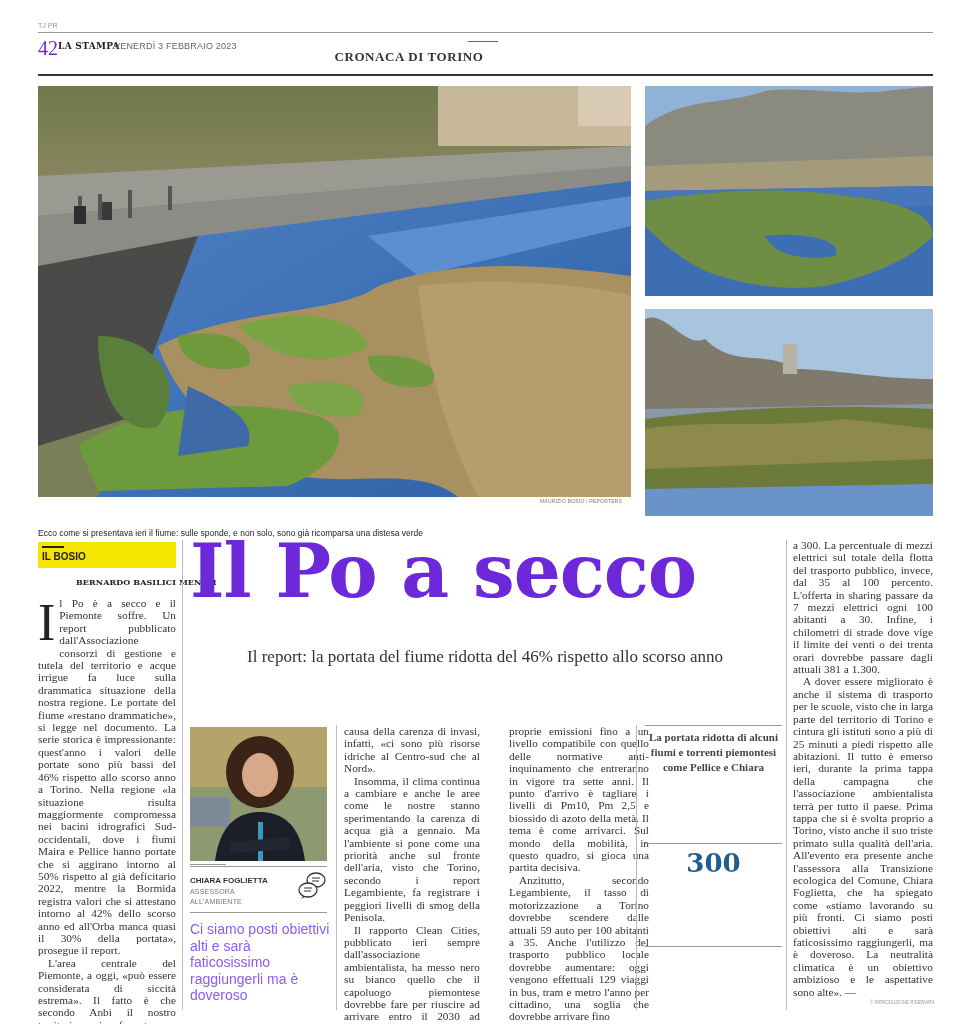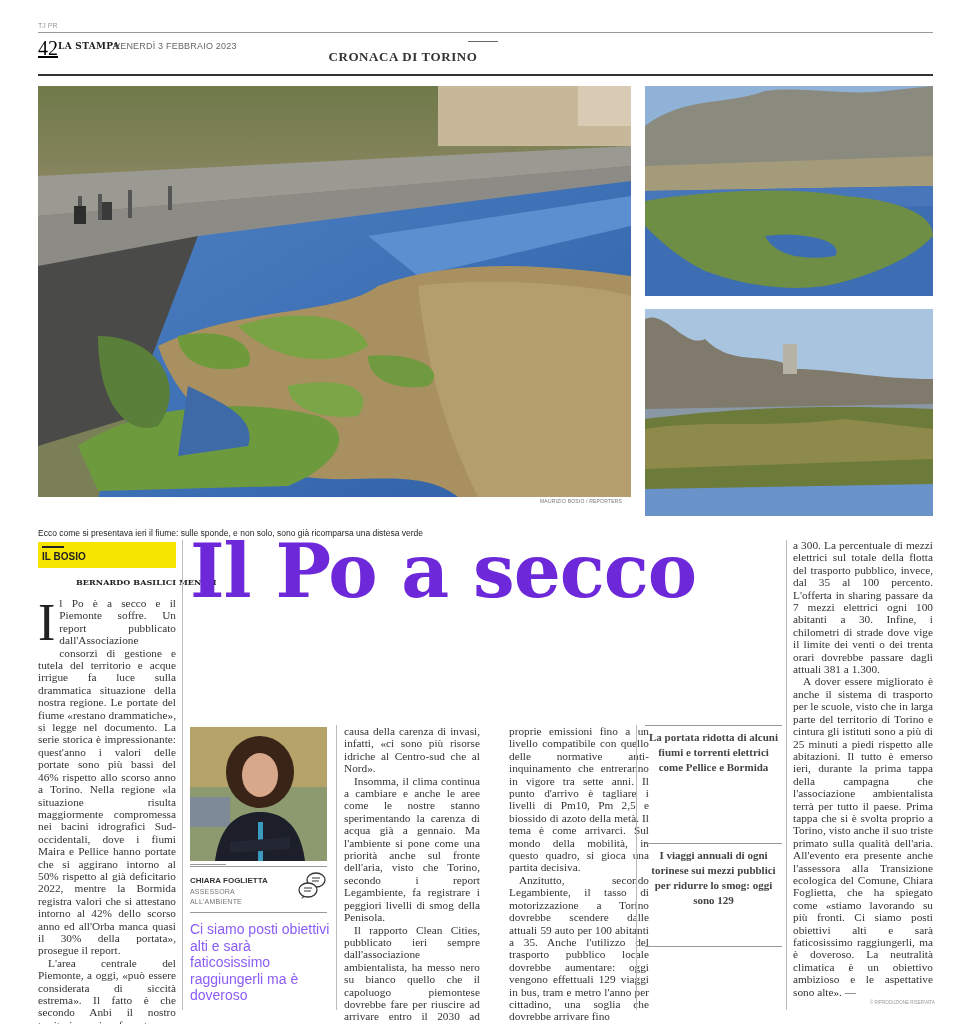--- a/index.html
+++ b/index.html
@@ -1,24 +1,24 @@
 <!DOCTYPE html>
 <html><head>
 <meta charset="utf-8">
 <style>
   html, body { margin:0; padding:0; background:#fff; }
   body { width:965px; height:1024px; position:relative; overflow:hidden; font-family:"DejaVu Serif", serif; color:#222; }
   .abs { position:absolute; }
   .tiny-tag { left:38px; top:22px; font:7px "Liberation Sans", sans-serif; color:#999; }
   .hr-top { left:38px; top:32px; width:895px; height:1px; background:#999; }
-  .pageno { left:38px; top:37px; font:20px "Liberation Serif", serif; color:#000000;text-decoration:underline; }
+  .pageno { left:38px; top:37px; font:20px "Liberation Serif", serif; color:#6d28d9; }
   .brand { left:58px; top:41px; font:bold 9px "DejaVu Serif", serif; letter-spacing:0.3px; color:#222; }
   .date { left:114px; top:41px; font:9px "Liberation Sans", sans-serif; color:#666; letter-spacing:0.2px; }
   .sec-dash { left:468px; top:41px; width:30px; height:1px; background:#666; }
-  .section { left:0; width:806px; top:49px; text-align:center; font:bold 13px "Liberation Serif", serif; letter-spacing:0.6px; color:#333; }
+  .section { left:6px; width:806px; top:49px; text-align:center; font:bold 13px "Liberation Serif", serif; letter-spacing:0.6px; color:#333; }
   .hr-thick { left:38px; top:74px; width:895px; height:2px; background:#333; }
 
   .photo { border:0; overflow:hidden; }
   .photo-main { left:38px; top:86px; width:593px; height:411px; }
   .photo-r1 { left:645px; top:86px; width:288px; height:210px; }
   .photo-r2 { left:645px; top:309px; width:288px; height:207px; }
   .credit { left:540px; top:498px; font:5px "Liberation Sans", sans-serif; color:#777; letter-spacing:0.2px; }
   .caption { left:38px; top:528px; font:8.5px "Liberation Sans", sans-serif; color:#222; }
 
   .ilcaso { left:38px; top:542px; width:138px; height:26px; background:#f6e500; }
@@ -138,20 +138,21 @@
 
 <div class="abs col col1">
   <span class="dropcap">I</span>
   <span>l Po è a secco e il Piemonte soffre. Un report pubblicato dall'Associazione consorzi di gestione e tutela del territorio e acque irrigue fa luce sulla drammatica situazione della nostra regione. Le portate del fiume «restano drammatiche», si legge nel documento. La serie storica è impressionante: quest'anno i valori delle portate sono più bassi del 46% rispetto allo scorso anno a Torino. Nella regione «la situazione risulta maggiormente compromessa nei bacini idrografici Sud-occidentali, dove i fiumi Maira e Pellice hanno portate che si aggirano intorno al 50% rispetto al già deficitario 2022, mentre la Bormida registra valori che si attestano intorno al 42% dello scorso anno ed all'Orba manca quasi il 30% della portata», prosegue il report.</span>
   <div style="text-indent:10px">L'area centrale del Piemonte, a oggi, «può essere considerata di siccità estrema». Il fatto è che secondo Anbi il nostro territorio si fa trovare impreparato. A</div>
 </div>
 <div class="abs vline" style="left:182px;top:540px;height:470px"></div>
 
 <div class="abs headline">Il Po a secco</div>
 <div class="abs subhead">
+  <div>Il report: la portata del fiume ridotta del 46% rispetto allo scorso anno</div>
 </div>
 
 <div class="abs portrait">
   <svg width="137" height="134" viewBox="0 0 137 134">
     <rect width="137" height="134" fill="#8d9a6f"></rect>
     <rect width="137" height="60" fill="#b5a36a"></rect>
     <rect x="0" y="70" width="40" height="30" fill="#7f8a99"></rect>
     <ellipse cx="70" cy="45" rx="34" ry="36" fill="#3a2418"></ellipse>
     <ellipse cx="70" cy="48" rx="18" ry="22" fill="#d8a88a"></ellipse>
     <path d="M25 134 C30 95 50 85 70 85 C90 85 110 95 115 134 Z" fill="#1c1f2a"></path>
@@ -186,25 +187,25 @@
 </div>
 
 <div class="abs col col4">
   <div>proprie emissioni fino a un livello compatibile con quello delle normative anti-inquinamento che entreranno in vigore tra sette anni. Il punto d'arrivo è tagliare i livelli di Pm10, Pm 2,5 e biossido di azoto della metà. Il tema è come arrivarci. Sul mondo della mobilità, in questo quadro, si gioca una partita decisiva.</div>
   <div style="text-indent:10px">Anzitutto, secondo Legambiente, il tasso di motorizzazione a Torino dovrebbe scendere dalle attuali 59 auto per 100 abitanti a 35. Anche l'utilizzo del trasporto pubblico locale dovrebbe aumentare: oggi vengono effettuali 129 viaggi in bus, tram e metro l'anno per cittadino, una soglia che dovrebbe arrivare fino</div>
 </div>
 <div class="abs vline" style="left:636px;top:725px;height:285px"></div>
 
 <div class="abs stat-rule" style="left:645px;top:725px;width:137px"></div>
 <div class="abs stat" style="left:645px;top:730px;width:137px">
-  <div class="stat-text">La portata ridotta di alcuni fiumi e torrenti elettrici come Pellice e Bormida</div>
+  <div class="stat-text">La portata ridotta di alcuni fiumi e torrenti piemontesi come Pellice e Chiara</div>
 </div>
 <div class="abs stat-rule" style="left:645px;top:843px;width:137px"></div>
 <div class="abs stat" style="left:645px;top:848px;width:137px">
-  <div class="stat-text">I viaggi annuali di ogni torinese sui mezzi pubblici per ridurre lo smog: oggi sono 129</div>
+  <div class="stat-num">300</div>
 </div>
 <div class="abs stat-rule" style="left:645px;top:946px;width:137px"></div>
 <div class="abs vline" style="left:786px;top:540px;height:470px"></div>
 
 <div class="abs col col6">
   <div>a 300. La percentuale di mezzi elettrici sul totale della flotta del trasporto pubblico, invece, dal 35 al 100 percento. L'offerta in sharing passare da 7 mezzi elettrici ogni 100 abitanti a 30. Infine, i chilometri di strade dove vige il limite dei venti o dei trenta orari dovrebbe passare dagli attuali 381 a 1.300.</div>
   <div style="text-indent:10px">A dover essere migliorato è anche il sistema di trasporto per le scuole, visto che in larga parte del territorio di Torino e cintura gli istituti sono a più di 25 minuti a piedi rispetto alle abitazioni. Il tutto è emerso ieri, durante la prima tappa della campagna che l'associazione ambientalista terrà per tutto il paese. Prima tappa che si è svolta proprio a Torino, visto anche il suo triste primato sulla qualità dell'aria. All'evento era presente anche l'assessora alla Transizione ecologica del Comune, Chiara Foglietta, che ha spiegato come «stiamo lavorando su più fronti. Ci siamo posti obiettivi alti e sarà faticosissimo raggiungerli, ma è doveroso. La neutralità climatica è un obiettivo ambizioso e le aspettative sono alte». —</div>
 </div>
 <div class="abs copyright">© RIPRODUZIONE RISERVATA</div>
 

